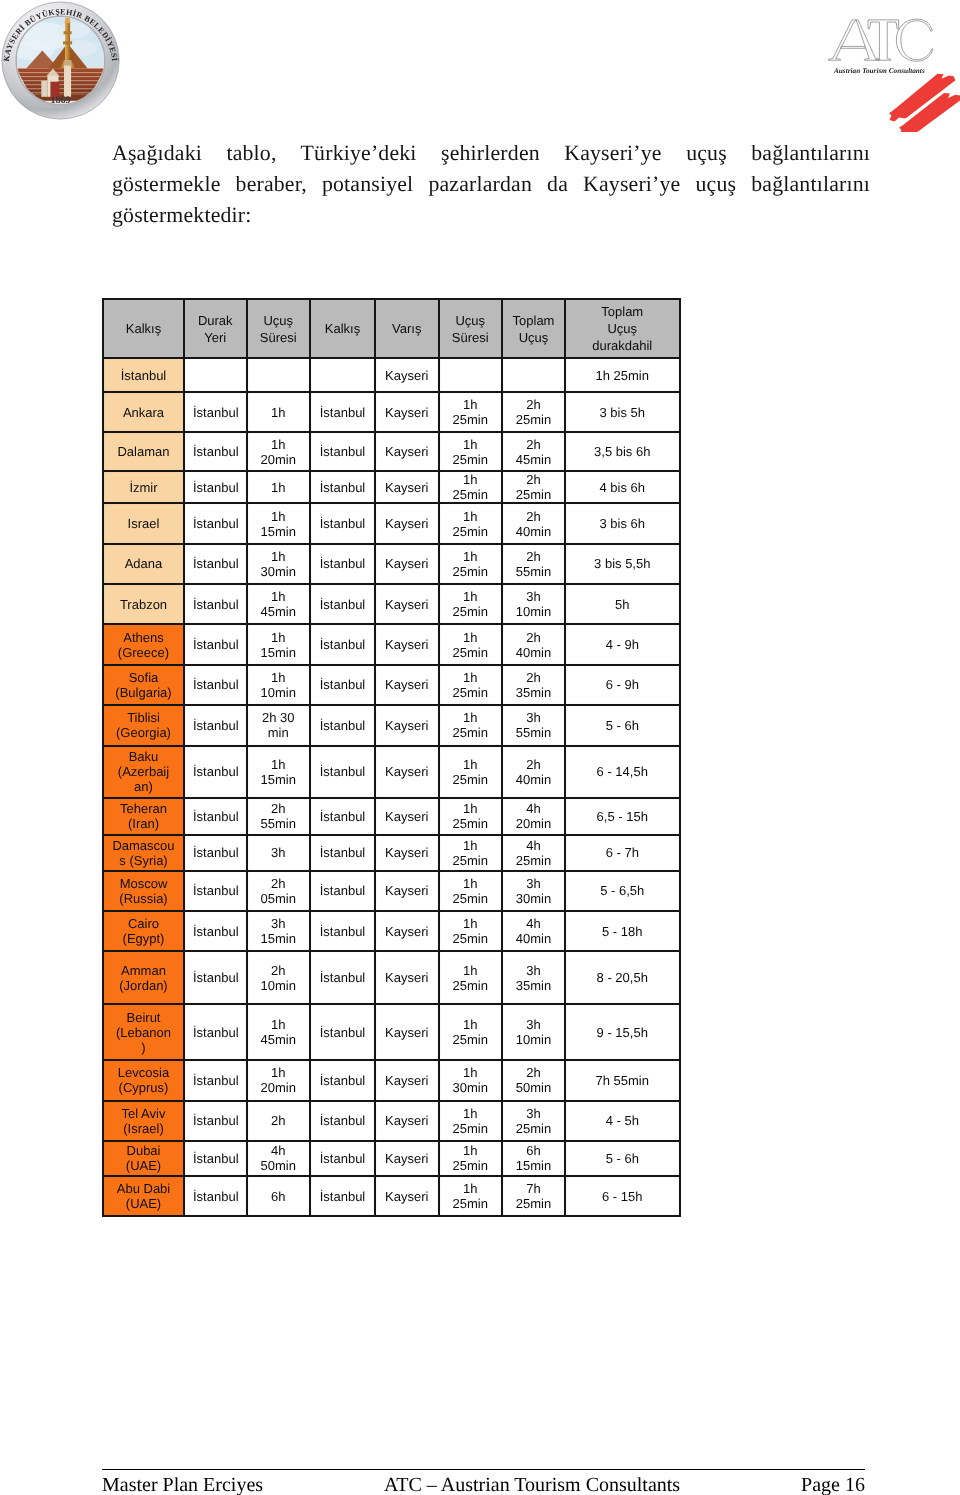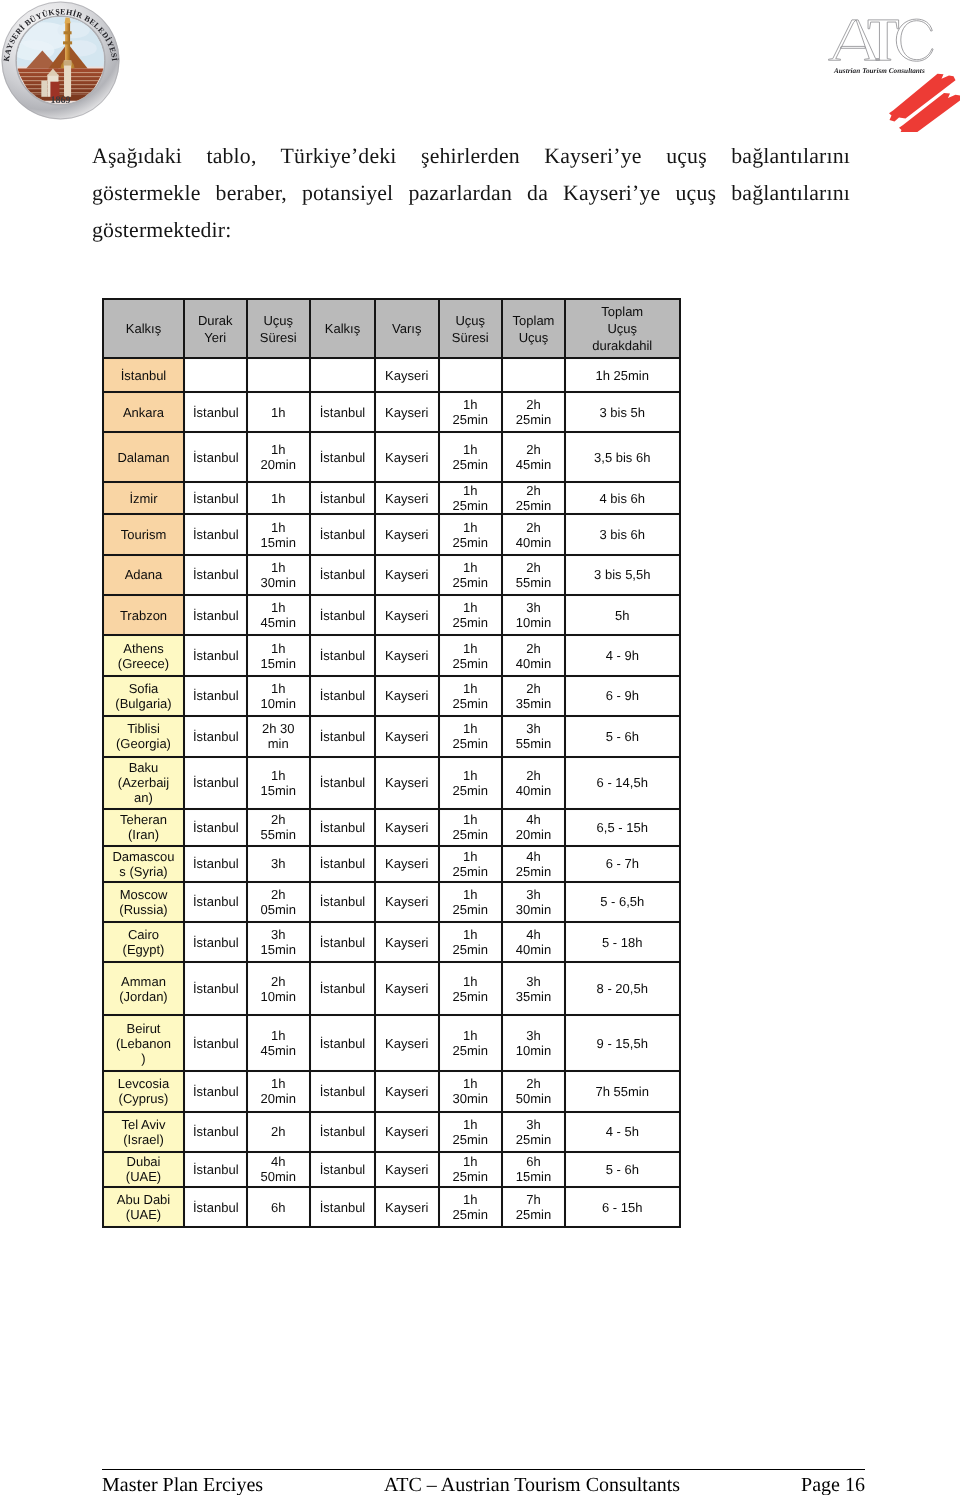--- a/index.html
+++ b/index.html
@@ -1,28 +1,28 @@
 <!DOCTYPE html>
 <html><head>
 <meta charset="utf-8">
 <style>
   html,body{margin:0;padding:0;background:#fff;}
   body{width:960px;height:1495px;position:relative;overflow:hidden;font-family:"Liberation Serif",serif;-webkit-font-smoothing:antialiased;text-rendering:geometricPrecision;}
   .page{position:absolute;left:0;top:0;width:960px;height:1495px;background:#fff;transform:translateZ(0);will-change:transform;}
   .seal{position:absolute;left:0px;top:0px;width:121px;height:121px;}
   .atc{position:absolute;left:810px;top:17px;width:150px;height:115px;}
-  .body-text{position:absolute;left:92px;top:138px;width:758px;font-size:21.8px;line-height:37px;letter-spacing:0.18px;text-align:justify;color:#151515;font-family:Liberation Serif, serif;}
+  .body-text{position:absolute;left:112px;top:138px;width:758px;font-size:21.8px;line-height:31px;letter-spacing:0.18px;text-align:justify;color:#151515;font-family:Liberation Serif, serif;}
   .tbl-wrap{position:absolute;left:102px;top:298px;width:576.5px;}
   table.flights{border-collapse:collapse;width:576.5px;table-layout:fixed;font-family:"Liberation Sans",sans-serif;font-size:13px;color:#0d0d0d;}
   table.flights td{border:2px solid #151515;text-align:center;vertical-align:middle;padding:0 8px;line-height:15px;}
   table.flights th{border:2px solid #151515;text-align:center;vertical-align:middle;padding:0 8px;font-weight:400;line-height:17px;background:#bababa;height:57px;}
   td.c-label{padding:0 2px;}
   th.h-label{padding:0 2px;}
   tr.r-orange td.c-label{background:#f9d5a4;}
-  tr.r-green td.c-label{background:#fef9c3;}
+  tr.r-green td.c-label{background:#f97316;}
   .footer{position:absolute;left:102px;top:1469px;width:763px;}
   .footer .line{border-top:1.3px solid #000;width:100%;}
   .footer .cells{display:flex;justify-content:space-between;font-size:20px;padding-top:4px;}
   table.flights th .ln{display:block;}
   table.flights td.c-label .ln{display:block;}
   table.flights td{box-shadow:inset 0 0 0 0.6px rgba(0,0,0,0.035);}
 </style>
 </head>
 <body>
 
@@ -183,21 +183,21 @@
               <span class="ln">Ankara</span>
             </td>
 <td>İstanbul</td>
 <td>1h</td>
 <td>İstanbul</td>
 <td>Kayseri</td>
 <td>1h 25min</td>
 <td>2h 25min</td>
 <td>3 bis 5h</td>
 </tr>
-<tr class="r-orange" style="height:50px">
+<tr class="r-orange" style="height:39px">
 <td class="c-label">
               <span class="ln">Dalaman</span>
             </td>
 <td>İstanbul</td>
 <td>1h 20min</td>
 <td>İstanbul</td>
 <td>Kayseri</td>
 <td>1h 25min</td>
 <td>2h 45min</td>
 <td>3,5 bis 6h</td>
@@ -209,21 +209,21 @@
 <td>İstanbul</td>
 <td>1h</td>
 <td>İstanbul</td>
 <td>Kayseri</td>
 <td>1h 25min</td>
 <td>2h 25min</td>
 <td>4 bis 6h</td>
 </tr>
 <tr class="r-orange" style="height:40.36px">
 <td class="c-label">
-              <span class="ln">Tourism</span>
+              <span class="ln">Israel</span>
             </td>
 <td>İstanbul</td>
 <td>1h 15min</td>
 <td>İstanbul</td>
 <td>Kayseri</td>
 <td>1h 25min</td>
 <td>2h 40min</td>
 <td>3 bis 6h</td>
 </tr>
 <tr class="r-orange" style="height:40.36px">

